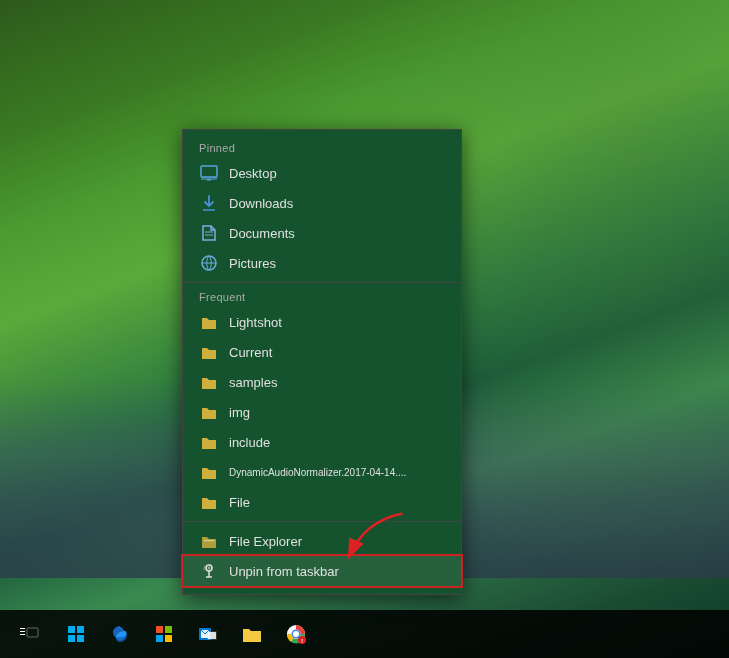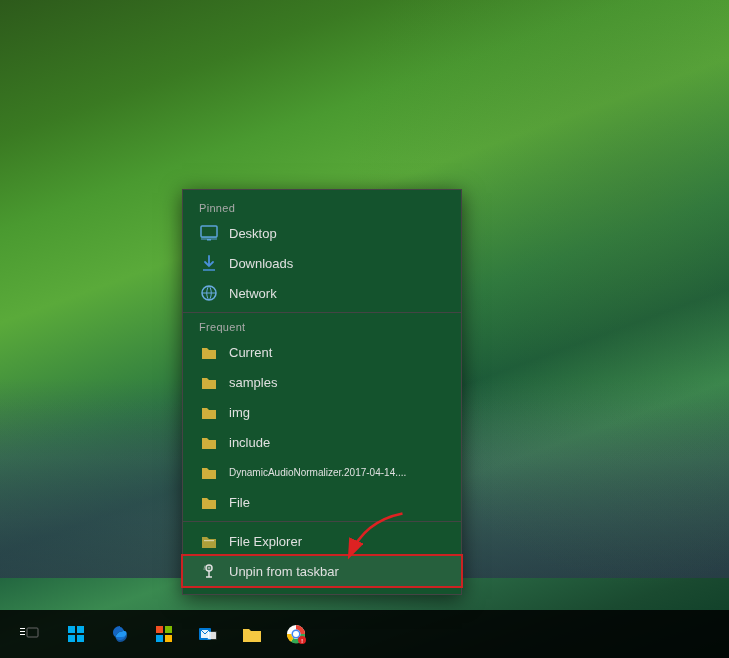--- a/index.html
+++ b/index.html
@@ -157,37 +157,56 @@
   <div class="menu-item">
     <span class="menu-icon icon-downloads">
       <svg width="18" height="18" viewBox="0 0 18 18">
           <path d="M9 2v10M5 8l4 4 4-4" stroke="#4a90d9" stroke-width="1.8" fill="none" stroke-linecap="round"></path>
           <line x1="3" y1="16" x2="15" y2="16" stroke="#4a90d9" stroke-width="1.5"></line>
         </svg>
     </span>
     <span>Downloads</span>
   </div>
 
+  <div class="menu-item">
+    <span class="menu-icon icon-documents">
+      <svg width="18" height="18" viewBox="0 0 18 18">
+          <path d="M3 2h8l4 4v10H3V2z" fill="none" stroke="#7ab0e0" stroke-width="1.5"></path>
+          <path d="M11 2v4h4" fill="none" stroke="#7ab0e0" stroke-width="1.5"></path>
+          <line x1="5" y1="8" x2="13" y2="8" stroke="#7ab0e0" stroke-width="1"></line>
+          <line x1="5" y1="11" x2="13" y2="11" stroke="#7ab0e0" stroke-width="1"></line>
+        </svg>
+    </span>
+    <span>Documents</span>
+  </div>
 
   <div class="menu-item">
     <span class="menu-icon icon-network">
       <svg width="18" height="18" viewBox="0 0 18 18">
           <circle cx="9" cy="9" r="7" fill="none" stroke="#6aabe0" stroke-width="1.5"></circle>
           <path d="M9 2C6 5 6 13 9 16M9 2C12 5 12 13 9 16" fill="none" stroke="#6aabe0" stroke-width="1"></path>
           <line x1="2" y1="9" x2="16" y2="9" stroke="#6aabe0" stroke-width="1"></line>
         </svg>
     </span>
-    <span>Network</span>
+    <span>Pictures</span>
   </div>
 
 
   <div class="menu-divider"></div>
 
   <div class="menu-section-label">Frequent</div>
 
+  <div class="menu-item">
+    <span class="menu-icon icon-folder-yellow">
+      <svg width="18" height="18" viewBox="0 0 18 18">
+          <path d="M2 5h5l2 2h7v9H2V5z" fill="#f0c040" opacity="0.85"></path>
+        </svg>
+    </span>
+    <span>Lightshot</span>
+  </div>
 
   <div class="menu-item">
     <span class="menu-icon icon-folder-yellow">
       <svg width="18" height="18" viewBox="0 0 18 18">
           <path d="M2 5h5l2 2h7v9H2V5z" fill="#f0c040" opacity="0.85"></path>
         </svg>
     </span>
     <span>Current</span>
   </div>
 

